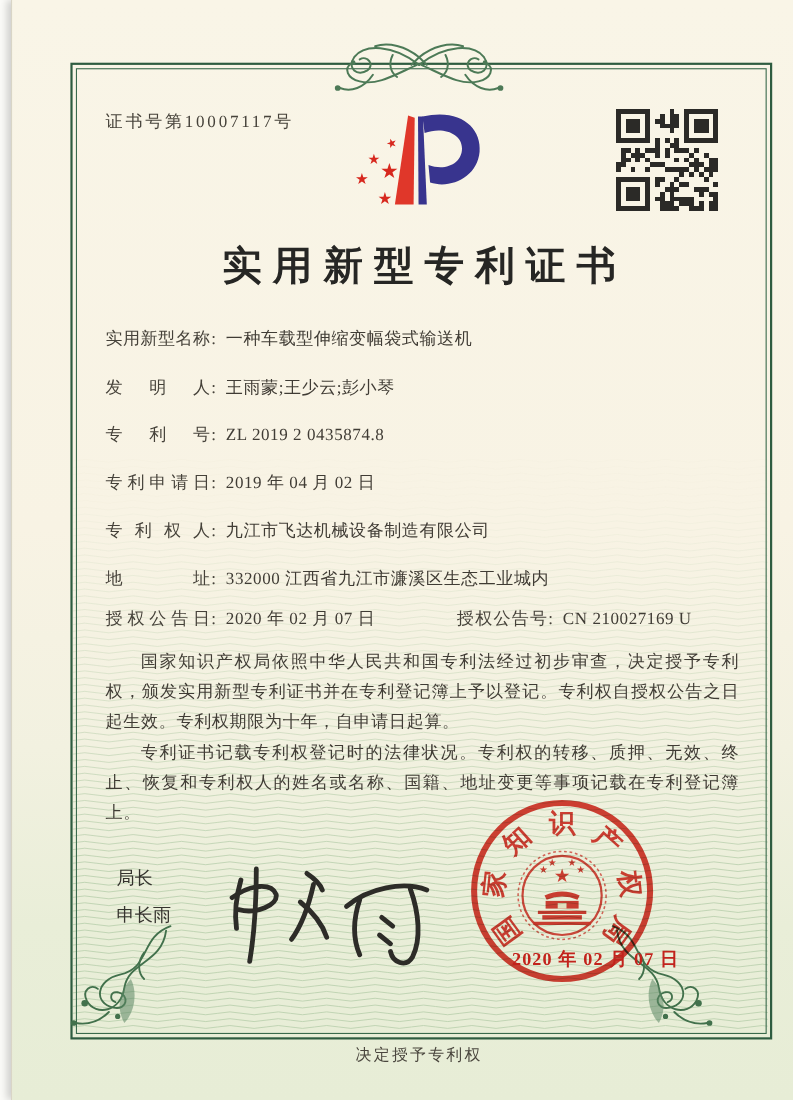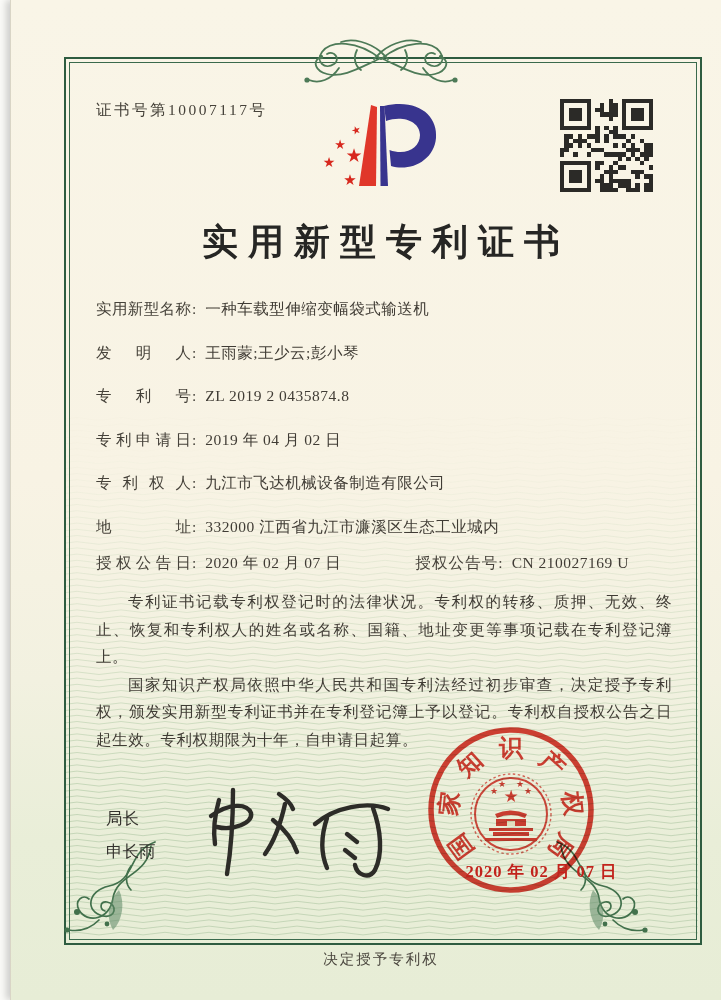--- a/index.html
+++ b/index.html
@@ -25,21 +25,21 @@
   .fields{position:absolute;left:85px;top:297px;width:578px;z-index:4;font-size:15.5px;}
   .frow{height:43.5px;line-height:23px;white-space:nowrap;}
   .flabel{display:inline-block;width:95px;text-align:justify;text-align-last:justify;color:#46423a;vertical-align:top;}
   .colon{display:inline-block;margin:0 9px 0 1px;color:#46423a;}
   .fvalue{color:#403c35;letter-spacing:.5px;}
   .grant{margin-top:-7px;}
   .gdate{display:inline-block;width:210px;}
   .g2{width:82px;margin-left:0;}
   .paras{position:absolute;left:85px;top:588px;width:576px;z-index:4;font-size:15.5px;}
   .paras p{margin:0;line-height:27.5px;text-indent:32px;text-align:justify;letter-spacing:.6px;color:#403c35;}
-  .sig-block{position:absolute;left:95px;top:808px;z-index:4;font-size:16.5px;color:#35332e;font-family:"Liberation Sans","DejaVu Sans",sans-serif;}
+  .sig-block{position:absolute;left:95px;top:788px;z-index:4;font-size:16.5px;color:#35332e;font-family:"Liberation Sans","DejaVu Sans",sans-serif;}
   .sig-block .sig-name{margin-top:11px;}
   .signature{position:absolute;left:170px;top:768px;width:235px;height:118px;z-index:5;}
   .seal-wrap{position:absolute;left:412px;top:722px;width:176px;height:176px;z-index:5;mix-blend-mode:multiply;opacity:.93;}
   .seal-date{position:absolute;left:428px;top:861px;width:205px;z-index:6;text-align:center;
              color:#c2231c;font-weight:700;font-size:16.5px;letter-spacing:1px;}
   .page-info{position:absolute;left:53px;top:911px;width:634px;z-index:4;text-align:center;font-size:14.5px;letter-spacing:1px;color:#46423a;}
   .back-note{position:absolute;left:53px;top:950px;width:634px;z-index:4;text-align:center;font-size:14.5px;letter-spacing:2px;color:#4a463e;}
   svg{display:block;}
 </style>
 </head>
@@ -444,22 +444,22 @@
       </div>
       <div class="frow">
         <span class="flabel">地址</span><span class="colon">:</span><span class="fvalue">332000 江西省九江市濂溪区生态工业城内</span>
       </div>
       <div class="frow grant">
         <span class="flabel">授权公告日</span><span class="colon">:</span><span class="fvalue gdate">2020 年 02 月 07 日</span><span class="flabel g2">授权公告号</span><span class="colon">:</span><span class="fvalue">CN 210027169 U</span>
       </div>
     </div>
 
     <div class="paras">
+      <p>国家知识产权局依照中华人民共和国专利法经过初步审查，决定授予专利权，颁发实用新型专利证书并在专利登记簿上予以登记。专利权自授权公告之日起生效。专利权期限为十年，自申请日起算。</p>
       <p>专利证书记载专利权登记时的法律状况。专利权的转移、质押、无效、终止、恢复和专利权人的姓名或名称、国籍、地址变更等事项记载在专利登记簿上。</p>
-      <p>国家知识产权局依照中华人民共和国专利法经过初步审查，决定授予专利权，颁发实用新型专利证书并在专利登记簿上予以登记。专利权自授权公告之日起生效。专利权期限为十年，自申请日起算。</p>
     </div>
 
     <div class="sig-block">
       <div class="sig-title">局长</div>
       <div class="sig-name">申长雨</div>
     </div>
 
     <svg class="signature" viewBox="0 0 235 118">
       <g stroke="#2d2c28" stroke-width="4.4" fill="none" stroke-linecap="round" stroke-linejoin="round">
         <path d="M38 32 C 34 46 32 62 34 76"></path>

